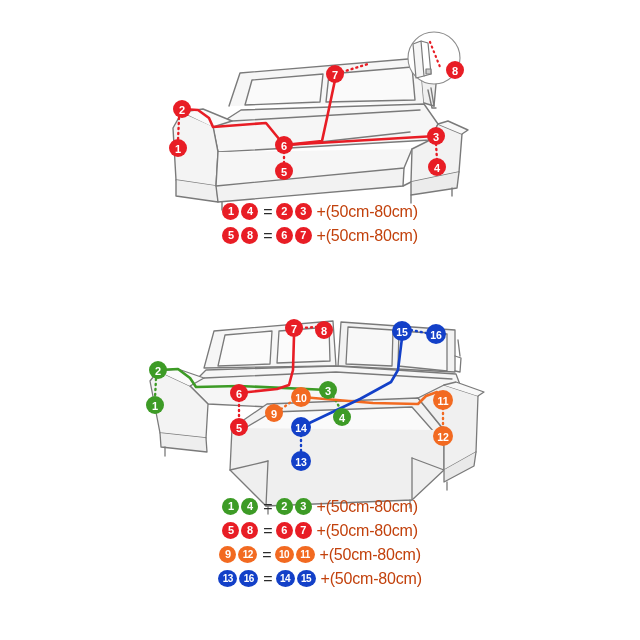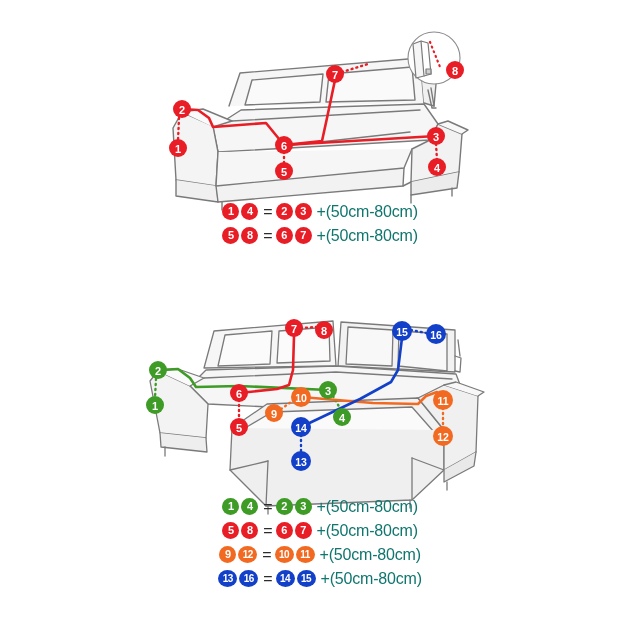--- a/index.html
+++ b/index.html
@@ -73,21 +73,21 @@
   .chip.blue   { background: #1340c8; }
 
   .eq {
     font-size: 16px;
     color: #2b2b2b;
     margin: 0 3px 0 3px;
     font-weight: 500;
   }
   .tail {
     font-size: 16px;
-    color: #0f766e;
+    color: #c2410c;
     margin-left: 3px;
     letter-spacing: -0.2px;
   }
 </style>
 </head>
 <body>
 
 <div class="page">
 
   <div class="diagram" id="diagram-top">

